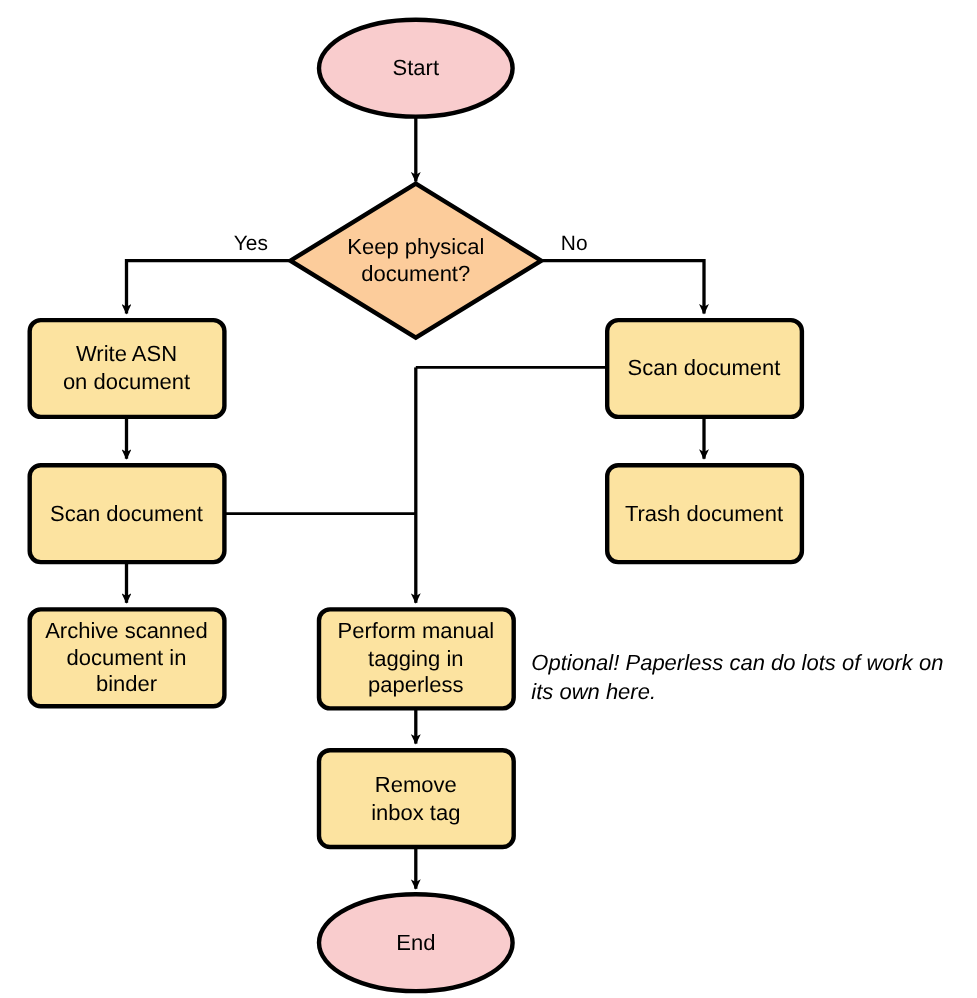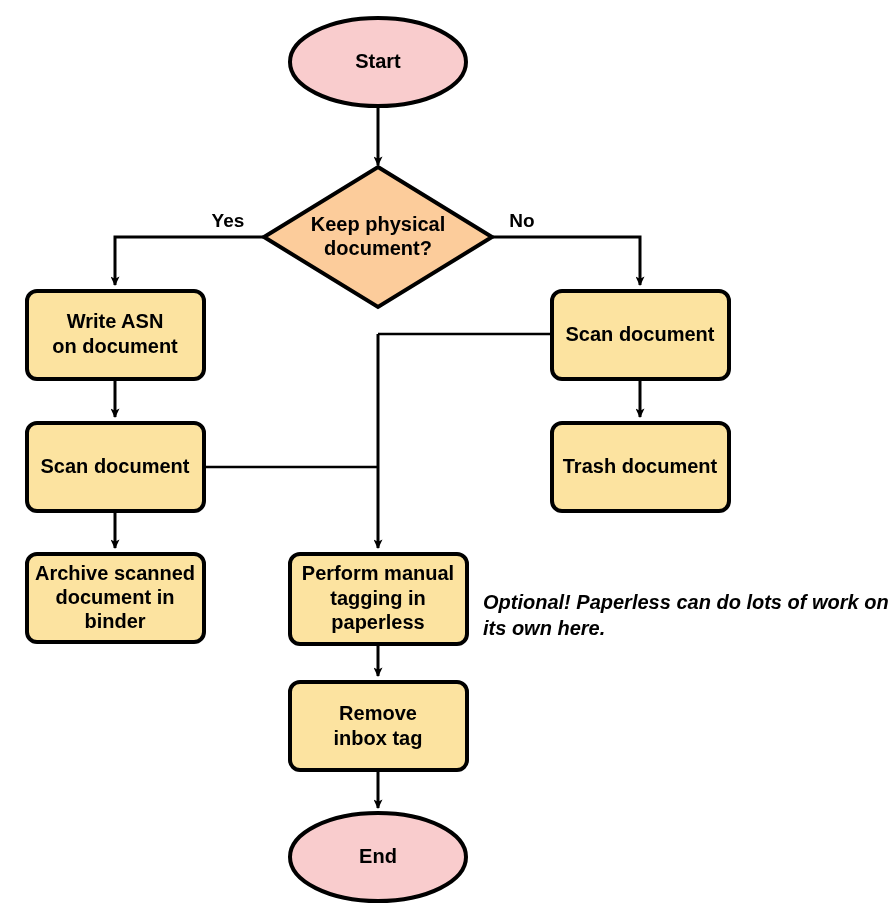--- a/index.html
+++ b/index.html
@@ -12,21 +12,20 @@
     width: 888px;
     height: 907px;
     overflow: hidden;
     font-family: "Liberation Sans", sans-serif;
   }
   #flowchart-root {
     position: relative;
     width: 888px;
     height: 907px;
     background: #ffffff;
-    font-weight: bold;
   }
   #flow-svg {
     position: absolute;
     top: 0;
     left: 0;
     width: 888px;
     height: 907px;
     display: block;
   }
   .node-label {

